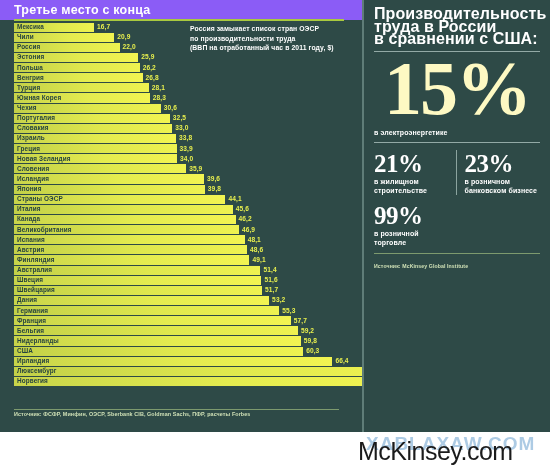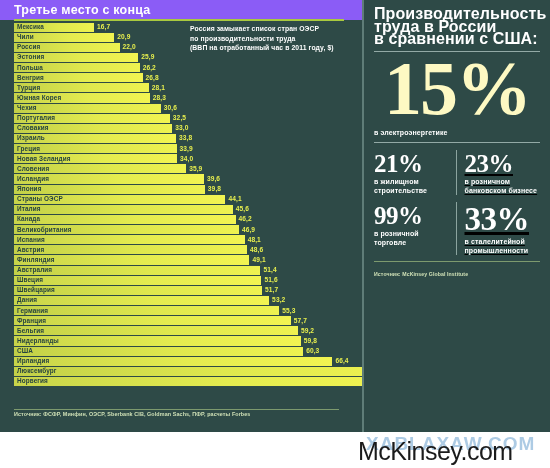--- a/index.html
+++ b/index.html
@@ -140,21 +140,21 @@
     font-size: 7px;
     font-weight: bold;
     line-height: 9px;
     letter-spacing: .1px;
   }
   .grid2 {
     display: flex;
     margin-top: 7px;
   }
   .cell { flex: 1; padding-right: 6px; }
-  .cell.b { border-left: 1px solid #8ba49f; padding-left: 8px; padding-right: 0; text-decoration: underline; }
+  .cell.b { border-left: 1px solid #8ba49f; padding-left: 8px; padding-right: 0; }
   .pct {
     color: #ffffff;
     font-family: "Liberation Serif", serif;
     font-weight: bold;
     font-size: 25px;
     line-height: 27px;
     letter-spacing: -.5px;
   }
   .pct.big { font-size: 33px; line-height: 35px; }
   .r-src {
@@ -404,24 +404,20 @@
           <div class="pct">23%</div>
           <div class="cap" id="cap1">в розничном<br>банковском бизнесе</div>
         </div>
       </div>
 
       <div class="grid2">
         <div class="cell">
           <div class="pct">99%</div>
           <div class="cap" id="cap2">в розничной<br>торговле</div>
         </div>
-        <div class="cell b">
-          <div class="pct big">33%</div>
-          <div class="cap" id="cap3">в сталелитейной<br>промышленности</div>
-        </div>
       </div>
 
       <div class="r-src-rule"></div>
       <div class="r-src">Источник: McKinsey Global Institute</div>
     </div>
   </div>
 
   <div class="wm-wrap">
     <div class="wm-back">XABLAXAW.COM</div>
     <div class="wm-front">McKinsey.com</div>

